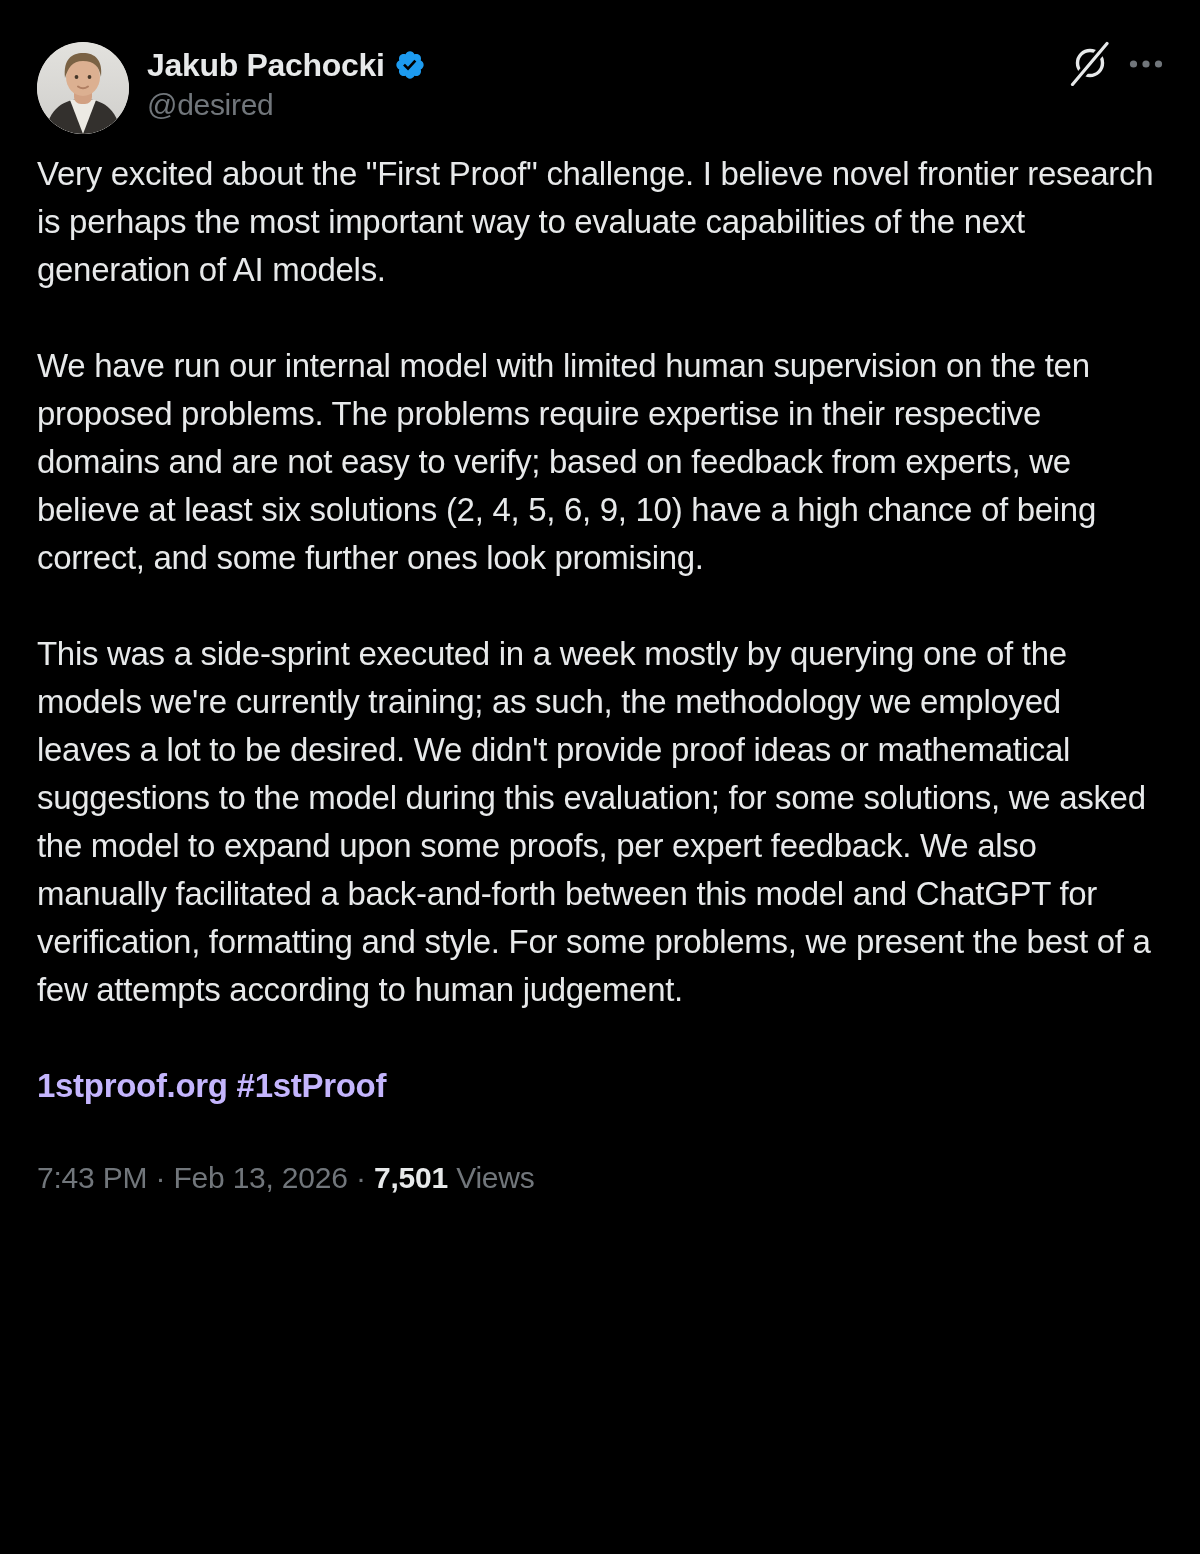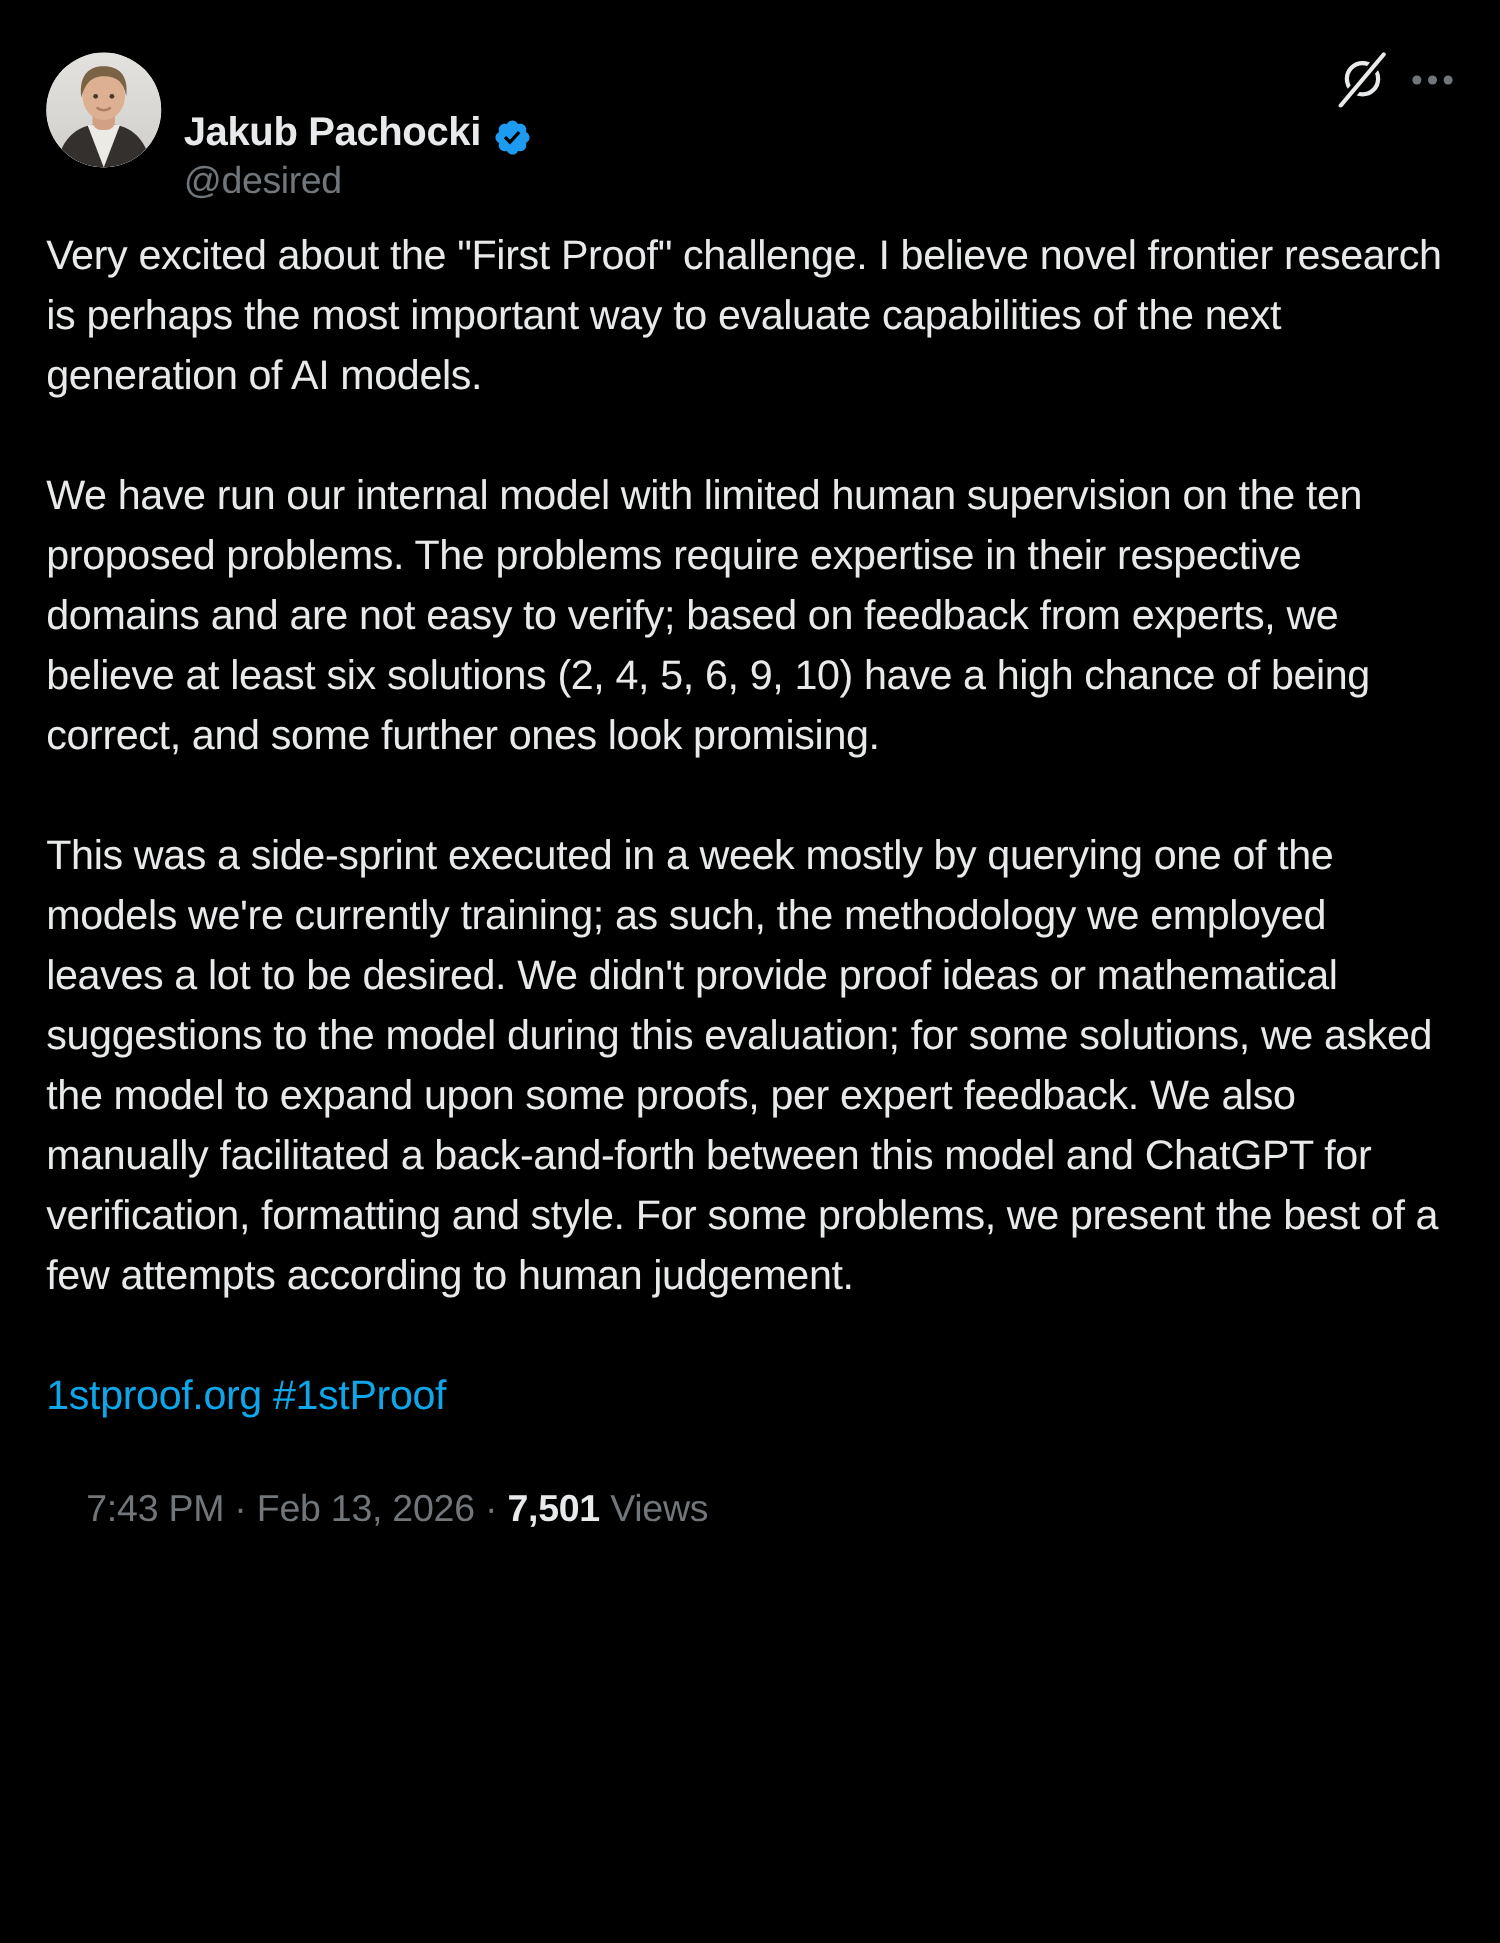--- a/index.html
+++ b/index.html
@@ -21,21 +21,21 @@
   .avatar {
     width: 92px; height: 92px;
     border-radius: 50%;
     overflow: hidden;
     flex: none;
     cursor: pointer;
     background: #d9d8d4;
   }
   .avatar svg { display: block; width: 92px; height: 92px; }
   .user-info { margin-left: 18px; padding-top: 2px; cursor: pointer; }
-  .name-row { display: flex; align-items: flex-end; margin-top: 40px; }
+  .name-row { display: flex; align-items: center; }
   .display-name {
     font-size: 32px;
     font-weight: bold;
     color: #e7e9ea;
     line-height: 42px;
     letter-spacing: -0.3px;
   }
   .verified-badge { margin-left: 9px; display: inline-flex; }
   .handle {
     font-size: 30px;
@@ -63,31 +63,31 @@
   .tweet-body { margin-top: 16px; }
   .tweet-body p {
     margin: 0 0 48px 0;
     font-size: 33px;
     line-height: 48px;
     color: #e7e9ea;
     letter-spacing: -0.3px;
     overflow-wrap: break-word;
   }
   .link-line a {
-    color: #0ea5e9;
+    color: #c4b5fd;
     text-decoration: none;
     cursor: pointer;
+    font-weight: bold;
   }
   
   .tweet-footer {
     font-size: 30px;
     line-height: 40px;
     color: #71767b;
     letter-spacing: -0.2px;
-    margin-left: 32px;
   }
   .views-count { font-weight: bold; color: #e7e9ea; }
 </style>
 </head>
 <body>
 
 <div class="tweet">
 
   <div class="tweet-header">
 

